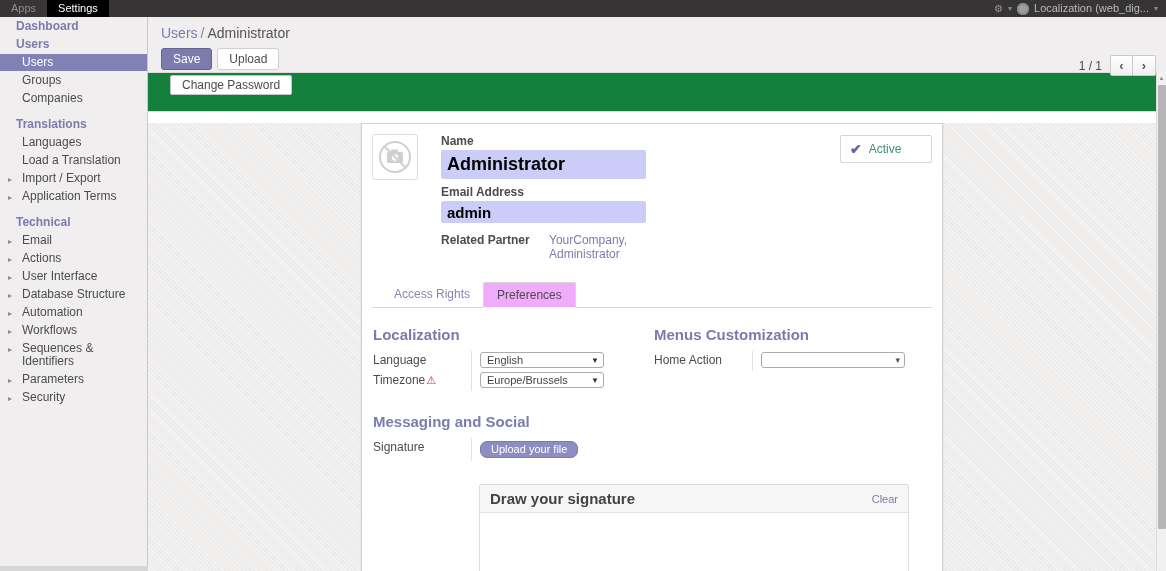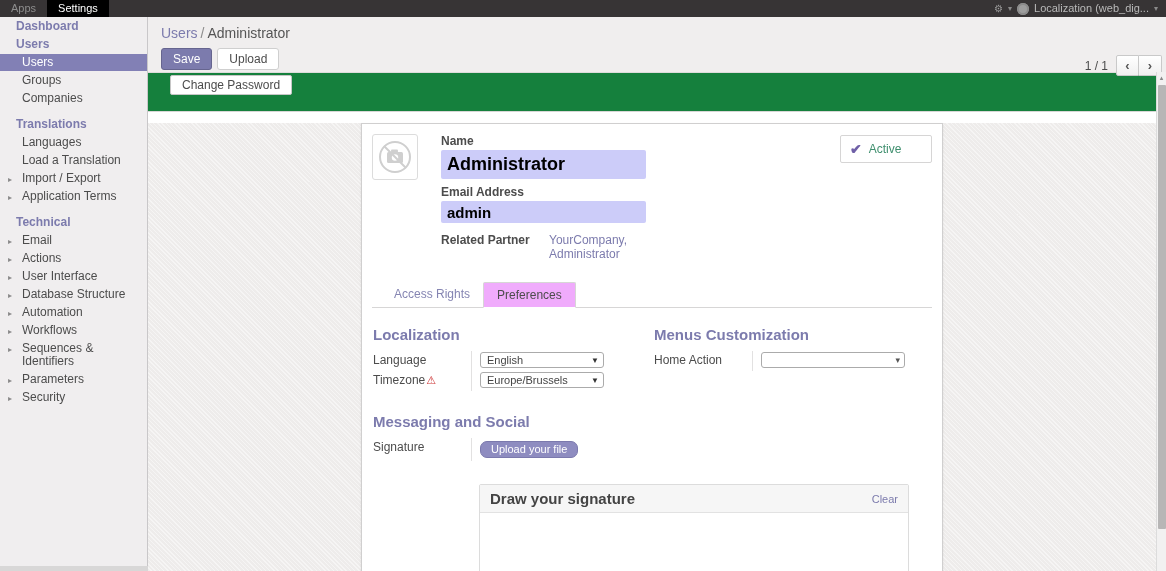--- a/index.html
+++ b/index.html
@@ -33,21 +33,21 @@
   .main { position:absolute; left:148px; top:17px; width:1018px; height:554px; }
   .control-panel { height:55px; background:#f0eeee; padding:8px 0 0 13px; position:relative; }
   .breadcrumb { font-size:14px; }
   .bc-parent { color:#7c7bad; cursor:pointer; }
   .bc-sep { color:#8c8c8c; padding:0 3px; }
   .bc-current { color:#555; }
   .btn-row { margin-top:7px; display:flex; gap:5px; }
   .btn { font-size:12px; padding:3px 11px; border-radius:3px; cursor:pointer; }
   .btn-save { background:#7c7bad; border:1px solid #66658f; color:#fff; }
   .btn-discard { background:#fff; border:1px solid #cfcfcf; color:#4c4c4c; }
-  .pager { position:absolute; right:4px; top:38px; display:flex; align-items:center; gap:8px; }
+  .pager { position:absolute; right:10px; top:38px; display:flex; align-items:center; gap:8px; }
   .pager-count { font-size:12px; color:#4c4c4c; }
   .pager-btns { display:flex; }
   .pager-btn { width:23px; height:21px; background:linear-gradient(#fff,#f0f0f0); border:1px solid #c9c9c9; color:#555; font-size:13px; font-weight:bold; text-align:center; line-height:19px; cursor:pointer; }
   .pager-btn:first-child { border-radius:2px 0 0 2px; }
   .pager-btn:last-child { border-left:none; border-radius:0 2px 2px 0; }
 
   .button-strip { height:40px; background:#15803d; border-top:1px solid #dddcdb; border-bottom:1px solid #d8d7d6; padding:2px 0 0 22px; }
   .btn-chpwd { background:#fff; border:1px solid #c6c6c6; border-radius:2px; color:#4c4c4c; font-size:12px; padding:2px 11px; cursor:pointer; display:inline-block; }
 
   .content { height:475px; background-color:#eeeceb;

